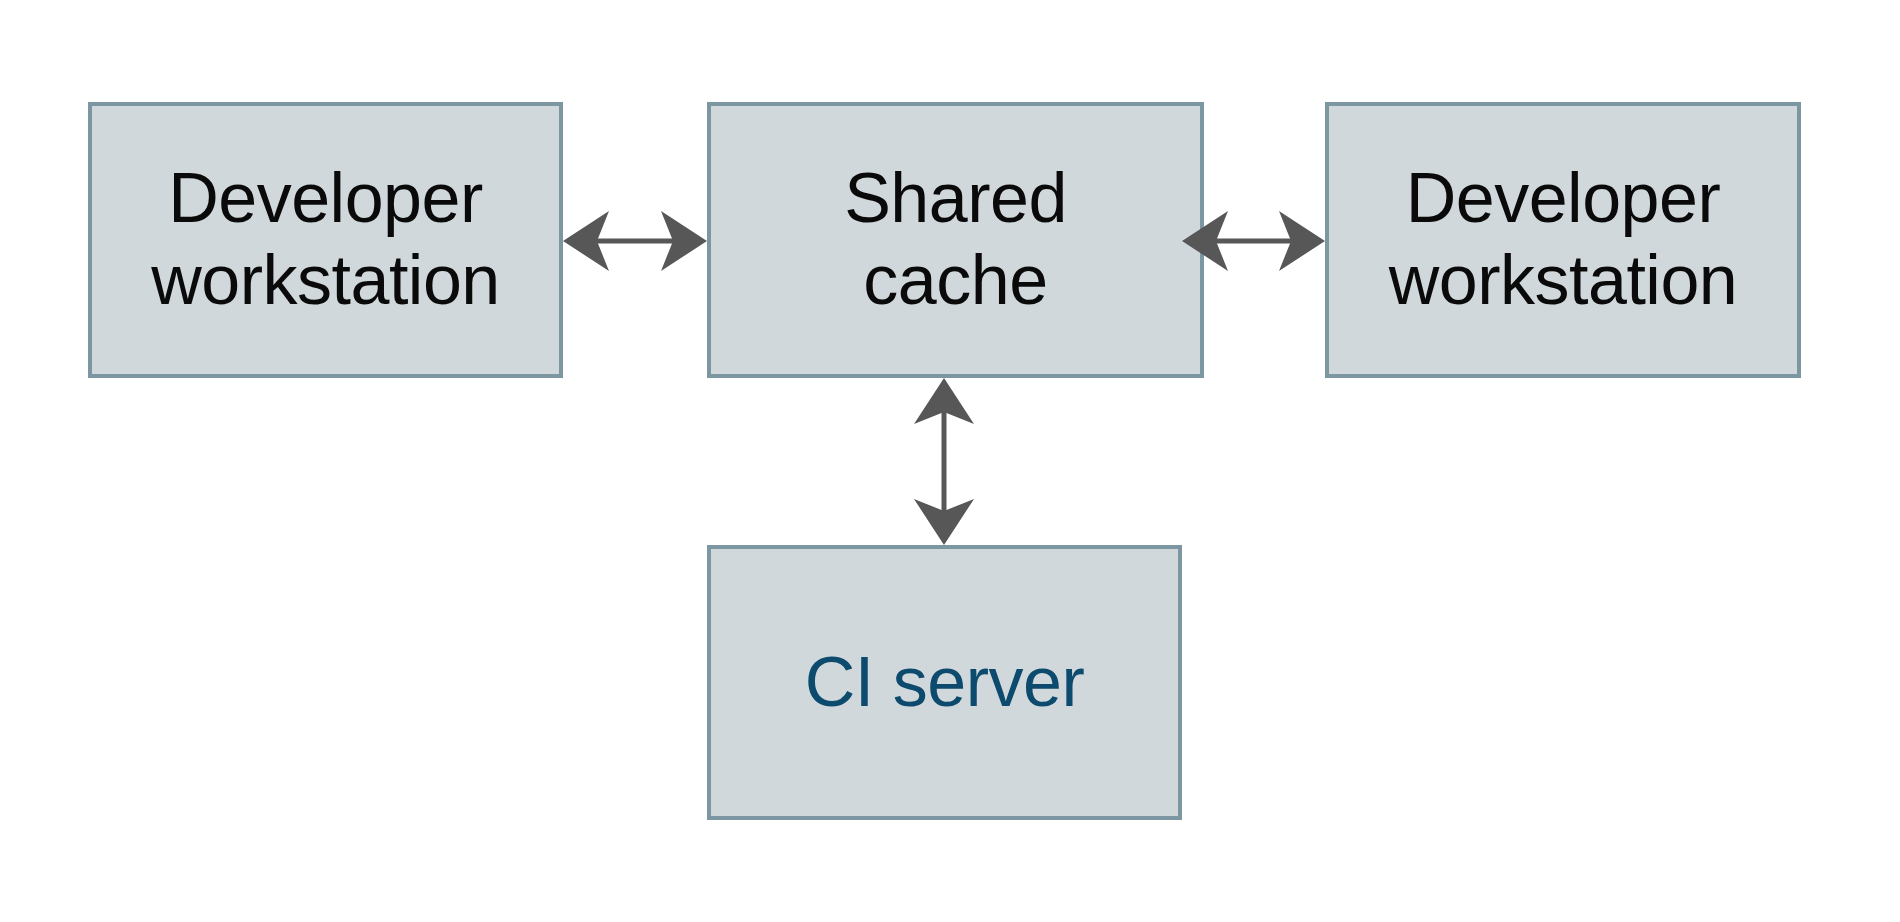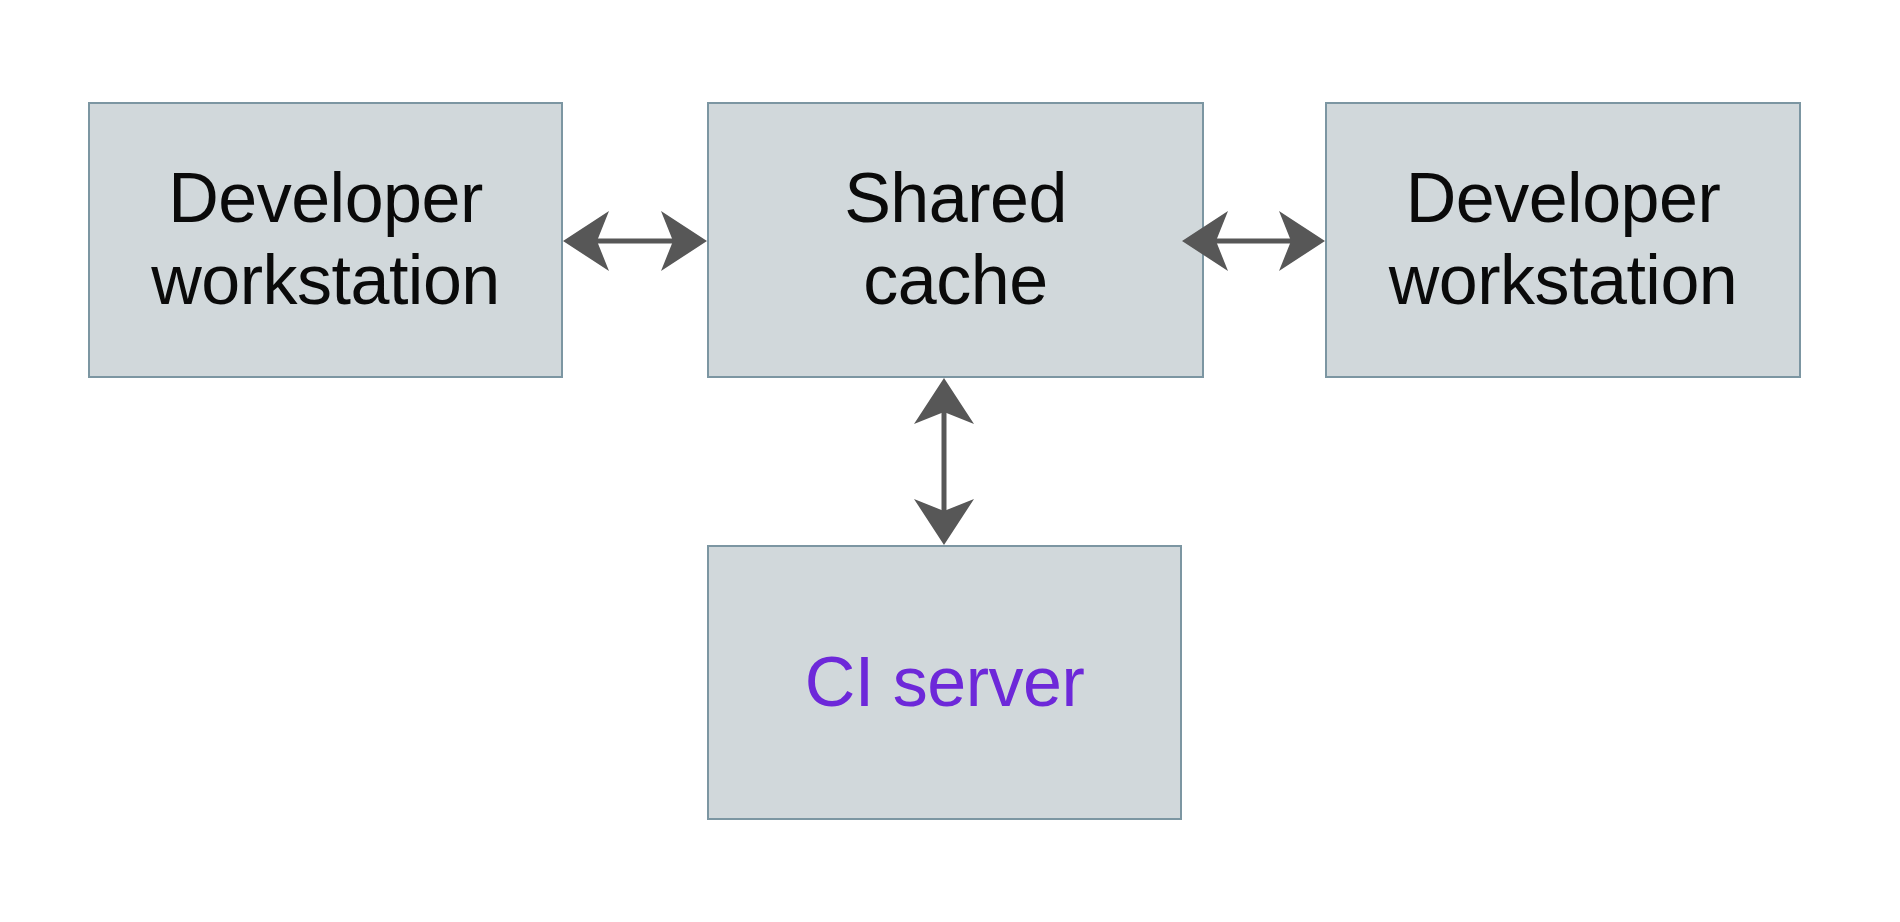--- a/index.html
+++ b/index.html
@@ -15,21 +15,21 @@
     position: relative;
     width: 1900px;
     height: 922px;
     background: #ffffff;
     overflow: hidden;
   }
   .node {
     position: absolute;
     box-sizing: border-box;
     background: #d1d8db;
-    border: 2px solid #8b5cf6;
+    border: 4px solid #8b5cf6;
     display: flex;
     align-items: center;
     justify-content: center;
     text-align: center;
   }
   .node-label {
     font-family: "Liberation Sans", sans-serif;
     font-size: 70px;
     line-height: 1.17;
     color: #0a0a0a;
@@ -61,21 +61,21 @@
     <span class="node-label" style="color: rgb(10, 10, 10);">Shared
 cache</span>
   </div>
 
   <div class="node" id="node-2" style="left: 1325px; top: 102px; width: 476px; height: 276px; background: rgb(209, 216, 219); border-color: rgb(124, 150, 162);">
     <span class="node-label" style="color: rgb(10, 10, 10);">Developer
 workstation</span>
   </div>
 
   <div class="node" id="node-3" style="left: 707px; top: 545px; width: 475px; height: 275px; background: rgb(209, 216, 219); border-color: rgb(124, 150, 162);">
-    <span class="node-label" style="color: #6d28d9; text-align: right;">CI server</span>
+    <span class="node-label" style="color: #0c4a6e; text-align: right;">CI server</span>
   </div>
 
   <div class="edge" id="edge-0" style="left: 563px; top: 211px; width: 144px; height: 60px;">
       <svg width="144" height="60" viewBox="0 0 144 60">
       <path d="M 0,30 L 46,0 L 34,30 L 46,60 Z" fill="#575757"></path>
       <path d="M 144,30 L 98,0 L 110,30 L 98,60 Z" fill="#575757"></path>
       <path d="M 34,27.5 L 110,27.5 L 110,32.5 L 34,32.5 Z" fill="#575757"></path>
     </svg>
     </div>
   <div class="edge" id="edge-1" style="left: 1182px; top: 211px; width: 143px; height: 60px;">

